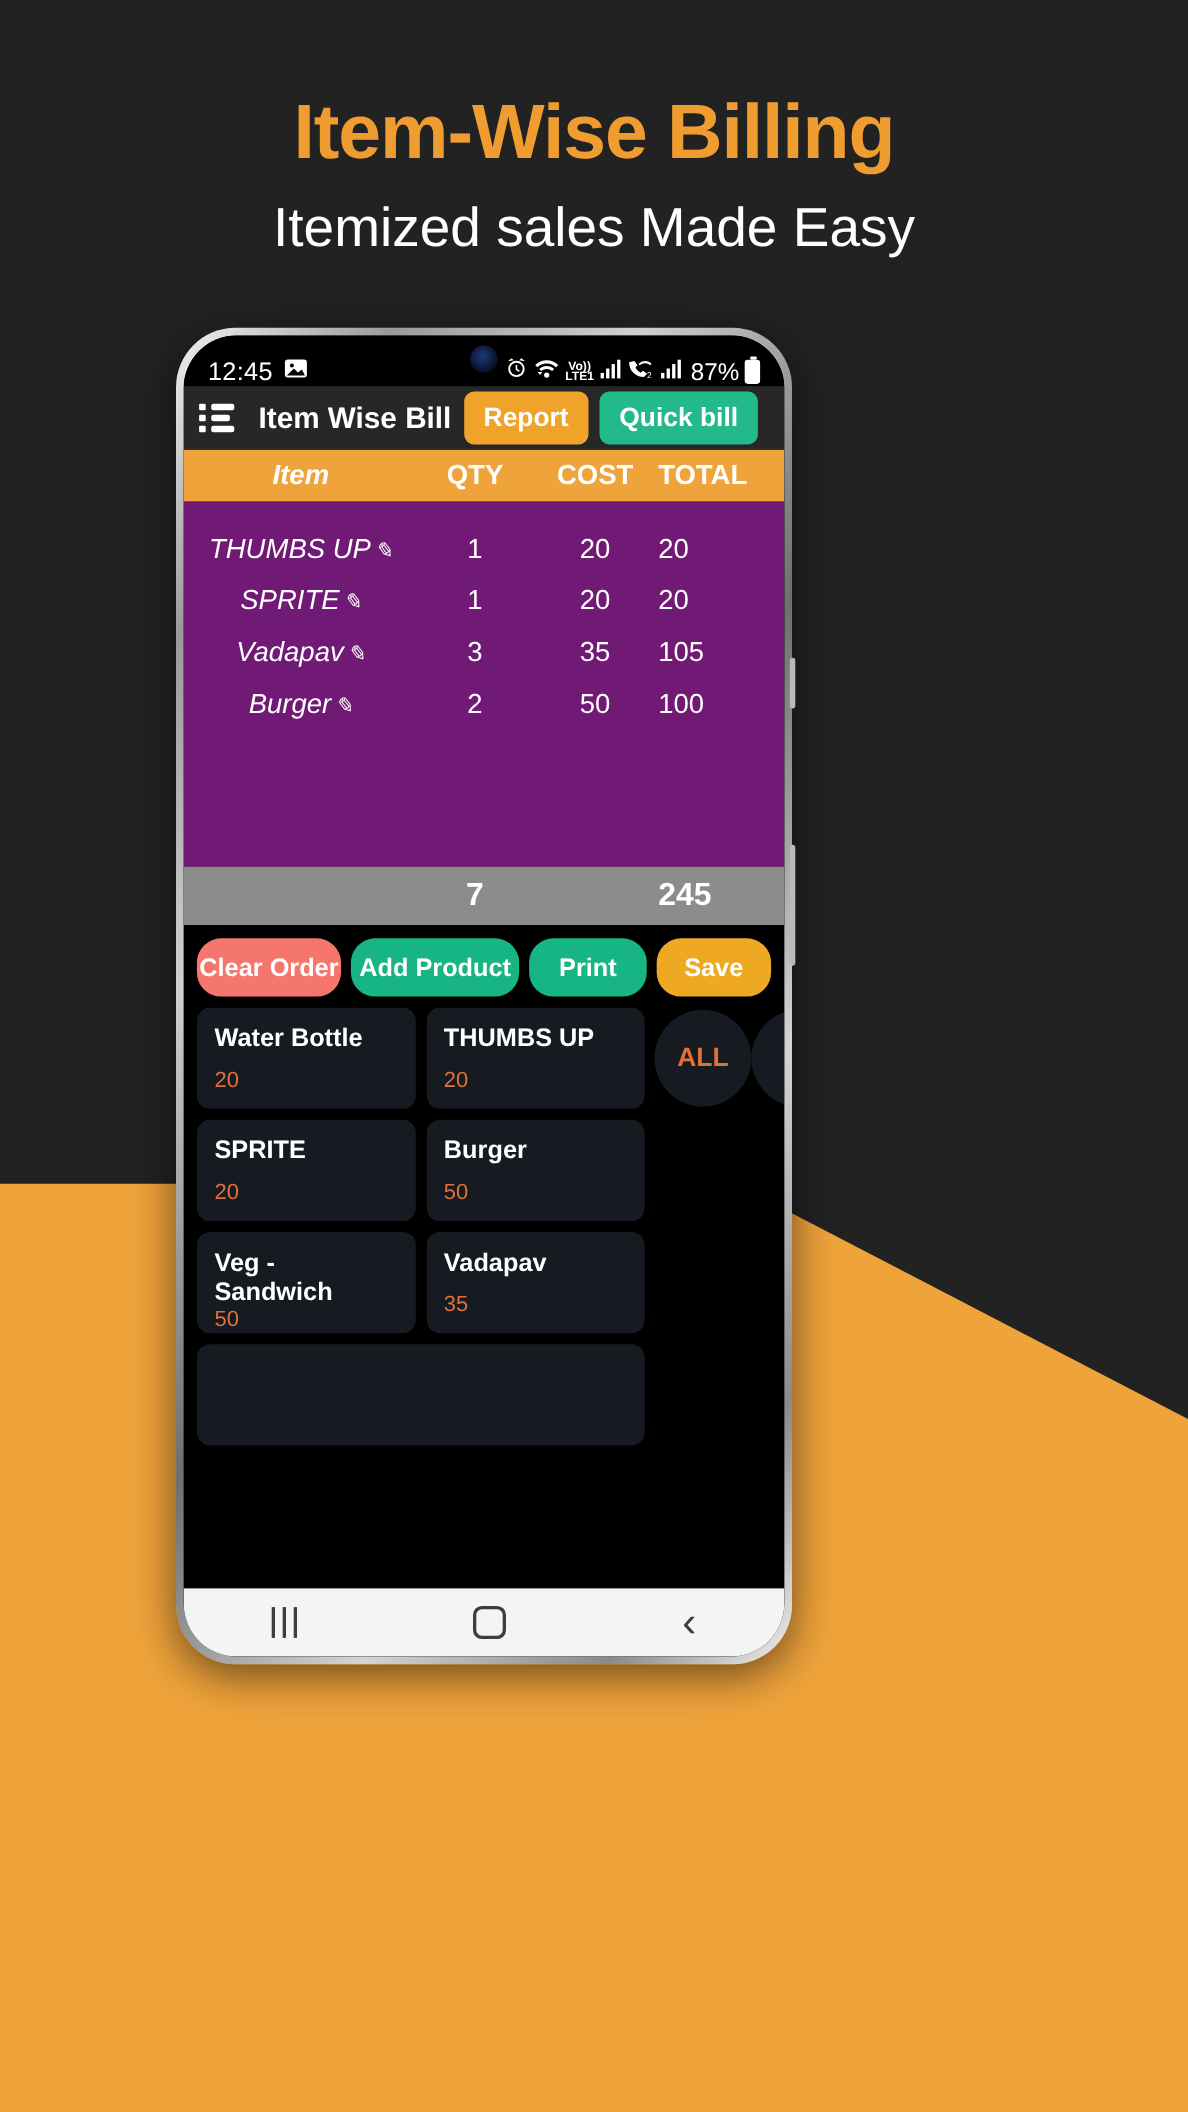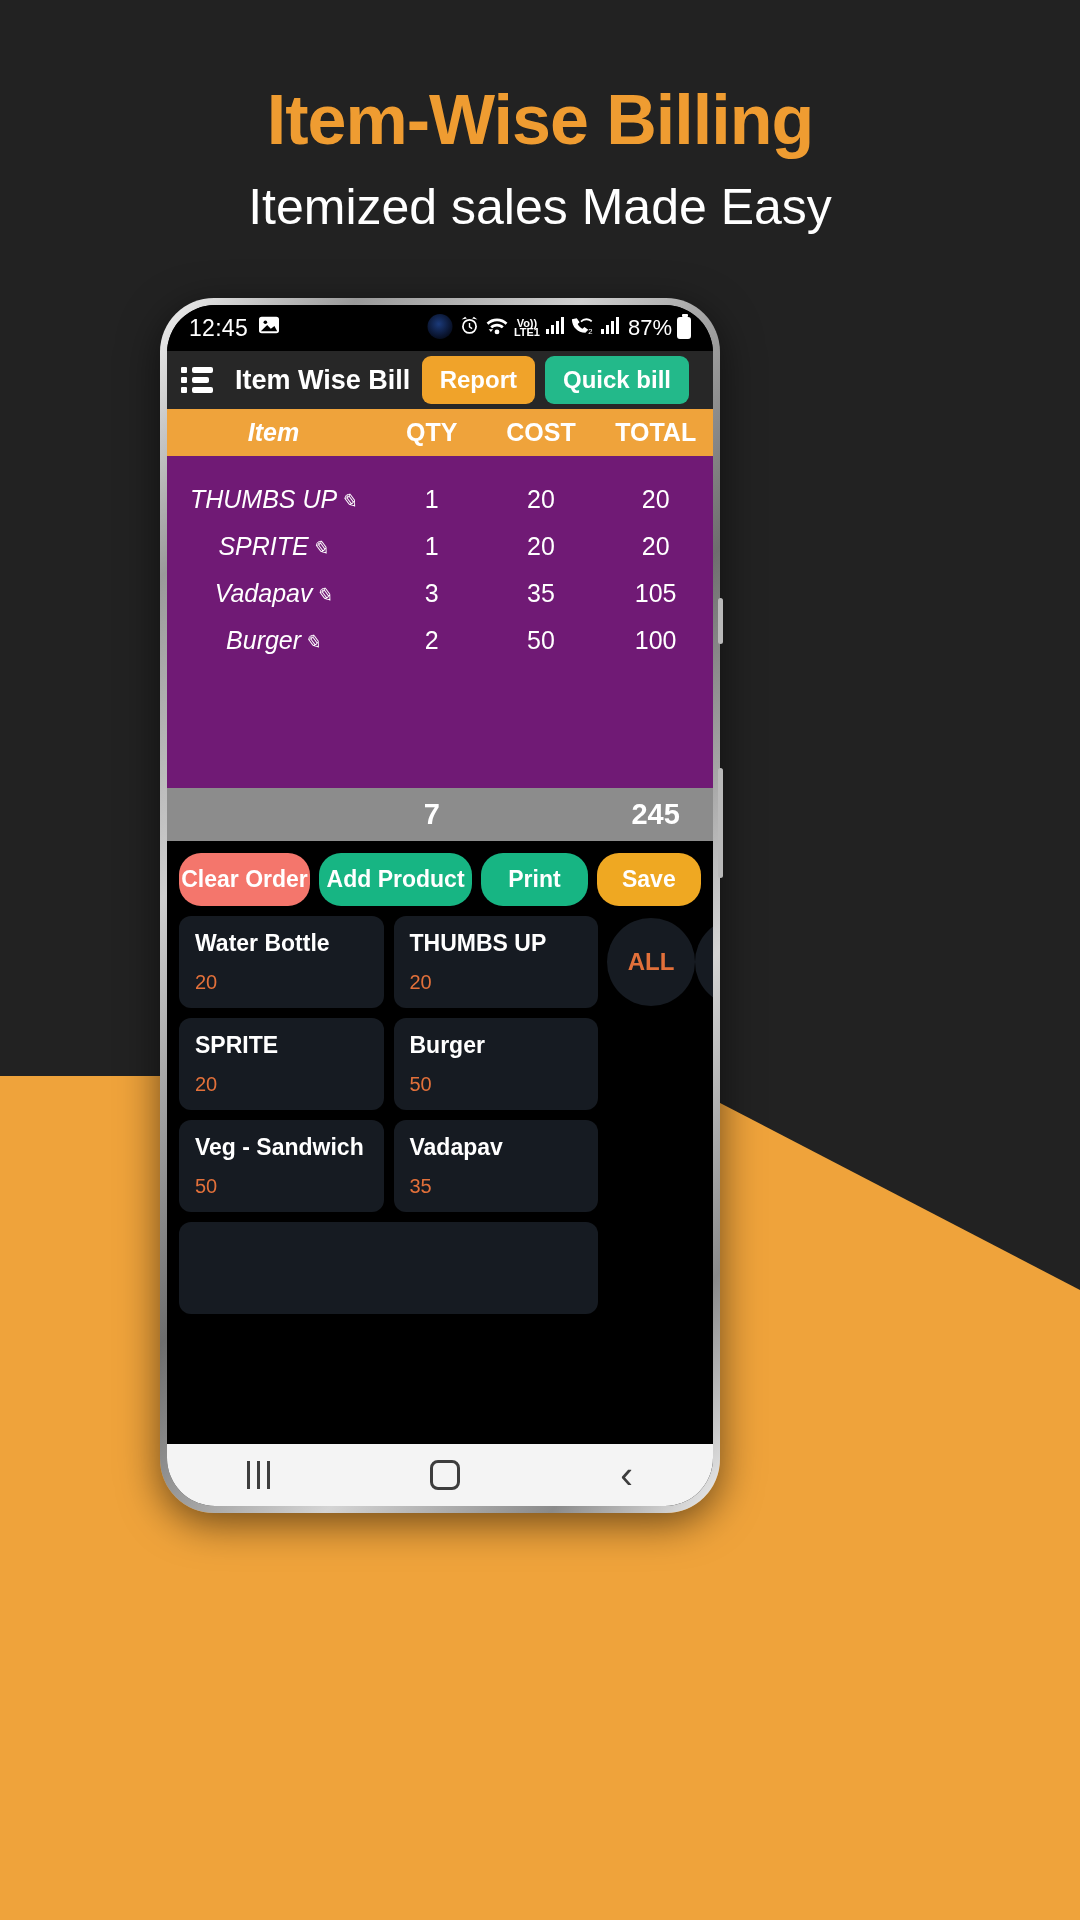--- a/index.html
+++ b/index.html
@@ -42,21 +42,21 @@
   }
   #phone-inner {
     width:100%; height:100%; border-radius:48px;
     background:#000; overflow:hidden; position:relative;
     display:flex; flex-direction:column;
   }
 
   
   #statusbar {
     height:46px; background:#000; color:#fff;
-    display:flex; align-items:center; padding:0 22px;
+    display:flex; align-items:flex-end; padding:0 22px;
     font-size:22px; flex:none; position:relative;
   }
   #sb-time { font-size:23px; letter-spacing:.3px; }
   #sb-left-icons { display:flex; align-items:center; gap:8px; margin-left:10px; }
   #sb-right { margin-left:auto; display:flex; align-items:center; gap:5px; }
   .sb-ico { display:inline-block; }
   #punchhole {
     position:absolute; left:50%; transform:translateX(-50%);
     top:9px; width:25px; height:25px; border-radius:50%;
     background:radial-gradient(circle at 45% 40%, #1b3a7a 0%, #0a1530 60%, #000 100%);
@@ -96,21 +96,21 @@
   #bill-area { background:#1f1f1f; flex:none; height:432px; display:flex; flex-direction:column; }
   #bill-head {
     background:#EFA33B; display:flex; padding:9px 0;
     color:#fff; font-size:25px; font-weight:bold;
   }
   #bill-rows { flex:1; overflow:hidden; padding-top:20px; background:#701a75; }
   .bill-row { display:flex; padding:9px 0; color:#fff; font-size:25px; }
   .c-item { flex:0 0 39%; text-align:center;font-style:italic; }
   .c-qty  { flex:0 0 19%; text-align:center; }
   .c-cost { flex:0 0 21%; text-align:center; }
-  .c-tot  { flex:0 0 21%; text-align:center; }
+  .c-tot  { flex:0 0 21%; text-align:left; }
   .pencil { font-size:20px; margin-left:3px; }
 
   #bill-total {
     background:#8C8C8C; display:flex; padding:10px 0;
     color:#fff; font-size:29px; font-weight:bold; flex:none;
   }
 
   
   #actions {
     background:#000; display:flex; gap:9px; padding:12px 12px 10px 12px; flex:none;
@@ -119,21 +119,21 @@
     border:none; border-radius:22px; padding:13px 0;
     font-size:23px; font-weight:bold; color:#fff; font-family:inherit;
     flex:1; white-space:nowrap;
   }
   .act-clear { background:#F4766C; flex:1.18; }
   .act-add   { background:#17B583; flex:1.38; }
   .act-print { background:#17B583; flex:0.96; }
   .act-save  { background:#EFA822; flex:0.94; }
 
   
-  #body-area { flex:1; background:#000; display:flex; padding:0 14px 0 12px; gap:9px; overflow:hidden; }
+  #body-area { flex:1; background:#000; display:flex; padding:0 26px 0 12px; gap:9px; overflow:hidden; }
   #grid { flex:1; display:flex; flex-wrap:wrap; gap:10px; align-content:flex-start; }
   .pcard {
     background:#161B22; border-radius:12px;
     width:calc(50% - 5px); height:92px;
     padding:14px 16px; display:flex; flex-direction:column; justify-content:space-between;
   }
   .pcard.wide { width:100%; }
   .pc-name { color:#fff; font-size:23px; font-weight:bold; }
   .pc-price { color:#E2703A; font-size:20px; }
 

